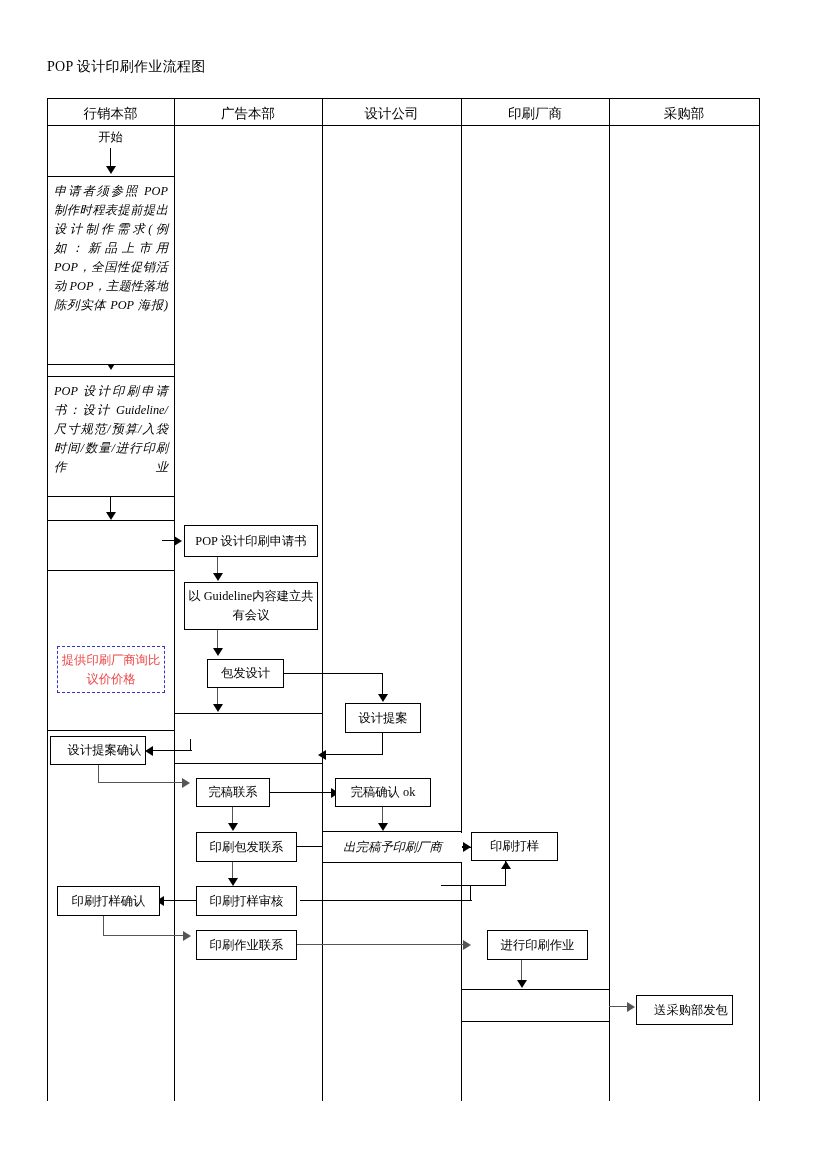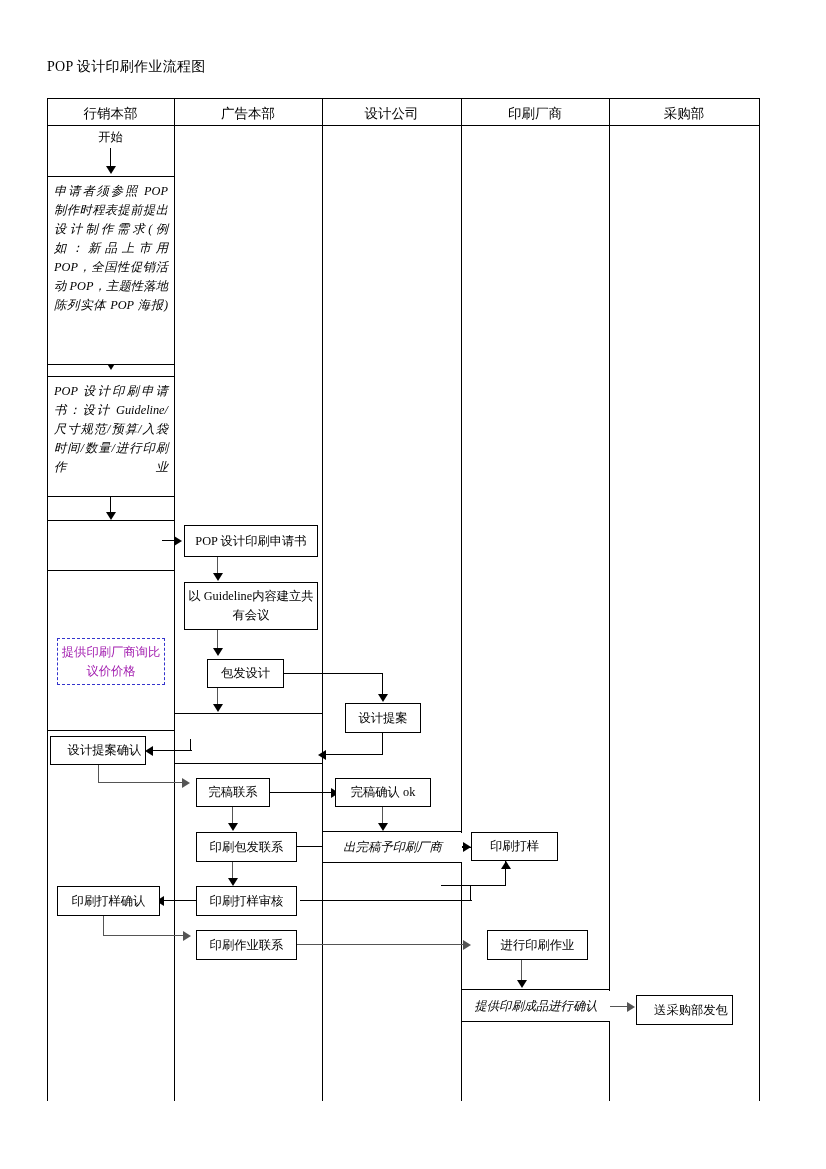--- a/index.html
+++ b/index.html
@@ -77,21 +77,22 @@
   .box.noborder {
     border: none;
     font-style: italic;
   }
   .box.sideonly {
     border-left: none;
     border-right: none;
   }
   .box.dashed {
     border: 1px dashed #3333cc;
-    color: #a21caf;
+    color: #ef4444;
+    margin-top: 8px;
   }
   .plain-text {
     position: absolute;
     font-size: 12.3px;
     line-height: 19px;
     text-align: center;
     z-index: 4;
     background: transparent;
   }
 
@@ -263,20 +264,19 @@
   <div class="conn-h" style="left:300px; top:900px; width:172px;"></div>
   <div class="conn-v" style="left:470px; top:885px; height:16px;"></div>
 
   <div class="conn-h grey" style="left:297px; top:944px; width:170px;"></div>
   <div class="arrow right" style="left:463px; top:940px; border-left-color:#555555;"></div>
   <div class="box" style="left:471px; top:930px; width:101px; height:30px;margin-left:16px;">进行印刷作业</div>
 
   <div class="conn-v grey" style="left:521px; top:960px; height:26px;"></div>
   <div class="arrow down" style="left:517px; top:980px;"></div>
   <div class="hline" style="left:461px; top:989px; width:149px;"></div>
-  <div class="box sideonly noborder" style="left:462px; top:991px; width:148px; height:30px;">提供印刷成品进行确认</div>
   <div class="hline" style="left:461px; top:1021px; width:149px;"></div>
 
   <div class="conn-h grey" style="left:609px; top:1006px; width:22px;"></div>
   <div class="arrow right" style="left:627px; top:1002px; border-left-color:#555555;"></div>
   <div class="box" style="left:636px; top:995px; width:97px; height:30px;padding-left:16px;">送采购部发包</div>
 
 </div>
 
 </body></html>

